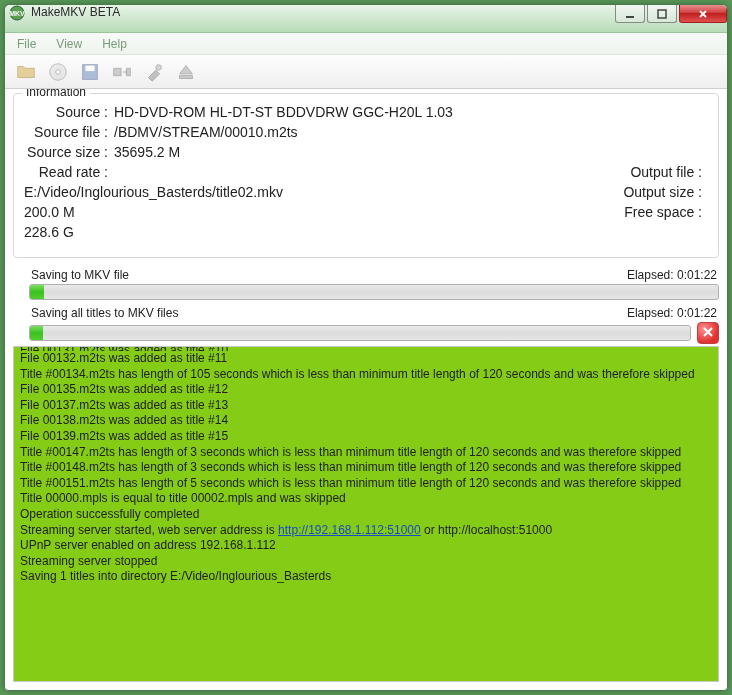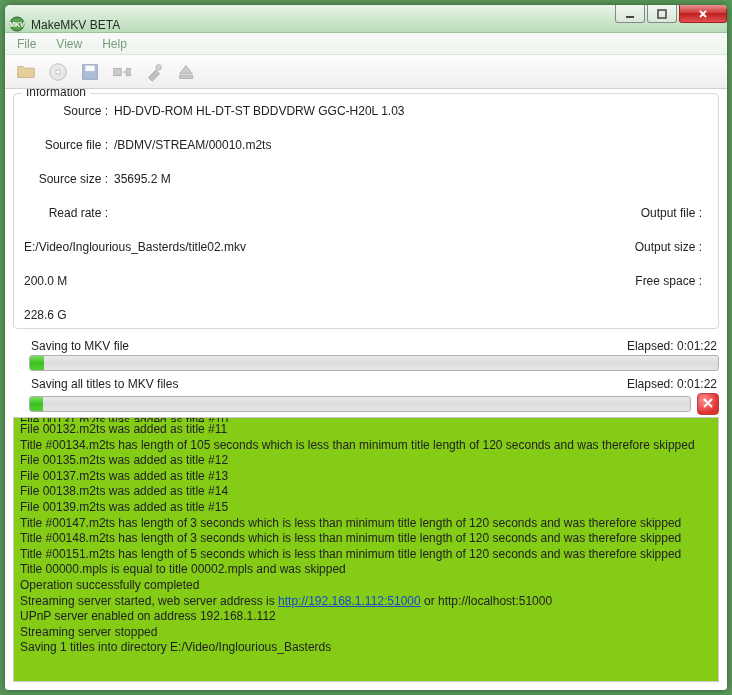--- a/index.html
+++ b/index.html
@@ -8,21 +8,21 @@
     width: 724px; height: 687px; background: #fff;
     border: 1px solid #4a7a4a; border-radius: 6px 6px 4px 4px;
     box-shadow: 0 0 8px rgba(0,0,0,0.3);
     display: flex; flex-direction: column;
     overflow: hidden;
   }
   .titlebar {
     height: 28px;
     background: linear-gradient(to bottom, #e8f4e8 0%, #d0e8d0 50%, #b8dcb8 100%);
     border-bottom: 1px solid #9ac49a;
-    display: flex; align-items: flex-end;
+    display: flex; align-items: flex-start;
     padding: 0 6px 0 4px;
     position: relative;
   }
   .titlebar .app-icon { width: 16px; height: 16px; margin-right: 6px; }
   .app-icon svg { width:16px; height:16px; }
   .titlebar .title { font-size: 12px; color: #2a2a2a; flex: 1; }
   .win-controls { display:flex; gap:2px; position:absolute; right:0; top:0; }
   .win-btn {
     width: 30px; height: 18px; border: 1px solid #888; border-top:none;
     border-radius: 0 0 3px 3px; display:flex; align-items:center; justify-content:center;
@@ -53,28 +53,28 @@
   }
   .tool-btn {
     width:26px; height:26px; display:flex; align-items:center; justify-content:center;
     opacity:0.55;
   }
   .tool-btn svg { width:22px; height:22px; }
 
   .content { flex:1; display:flex; flex-direction:column; padding:4px 8px 8px 8px; overflow:hidden; }
 
   .groupbox {
-    border:1px solid #d8d8d8; border-radius:4px; padding: 10px 10px 6px 10px;
+    border:1px solid #d8d8d8; border-radius:4px; padding: 10px 10px 17px 10px;
     margin-bottom:6px; position:relative;
   }
   .groupbox .legend {
     position:absolute; top:-9px; left:8px; background:#fff; padding:0 4px;
     font-size:12px; color:#222;
   }
-  .info-grid { display:grid; grid-template-columns: 90px 1fr; row-gap:20px; font-size:12px; color:#222; }
+  .info-grid { display:grid; grid-template-columns: 90px 1fr; row-gap:4px; font-size:14px; color:#222; }
   .info-grid .lbl { text-align:right; padding-right:6px; }
   .info-grid .val { }
 
   .progress-section { margin: 2px 0 2px 16px; }
   .progress-head { display:flex; justify-content:space-between; font-size:12px; color:#222; margin:2px 2px 2px 2px; }
   .progress-bar {
     height:16px; border:1px solid #b0b0b0; border-radius:3px;
     background: linear-gradient(to bottom,#eaeaea,#dcdcdc 50%,#e6e6e6);
     position:relative; overflow:hidden;
   }

